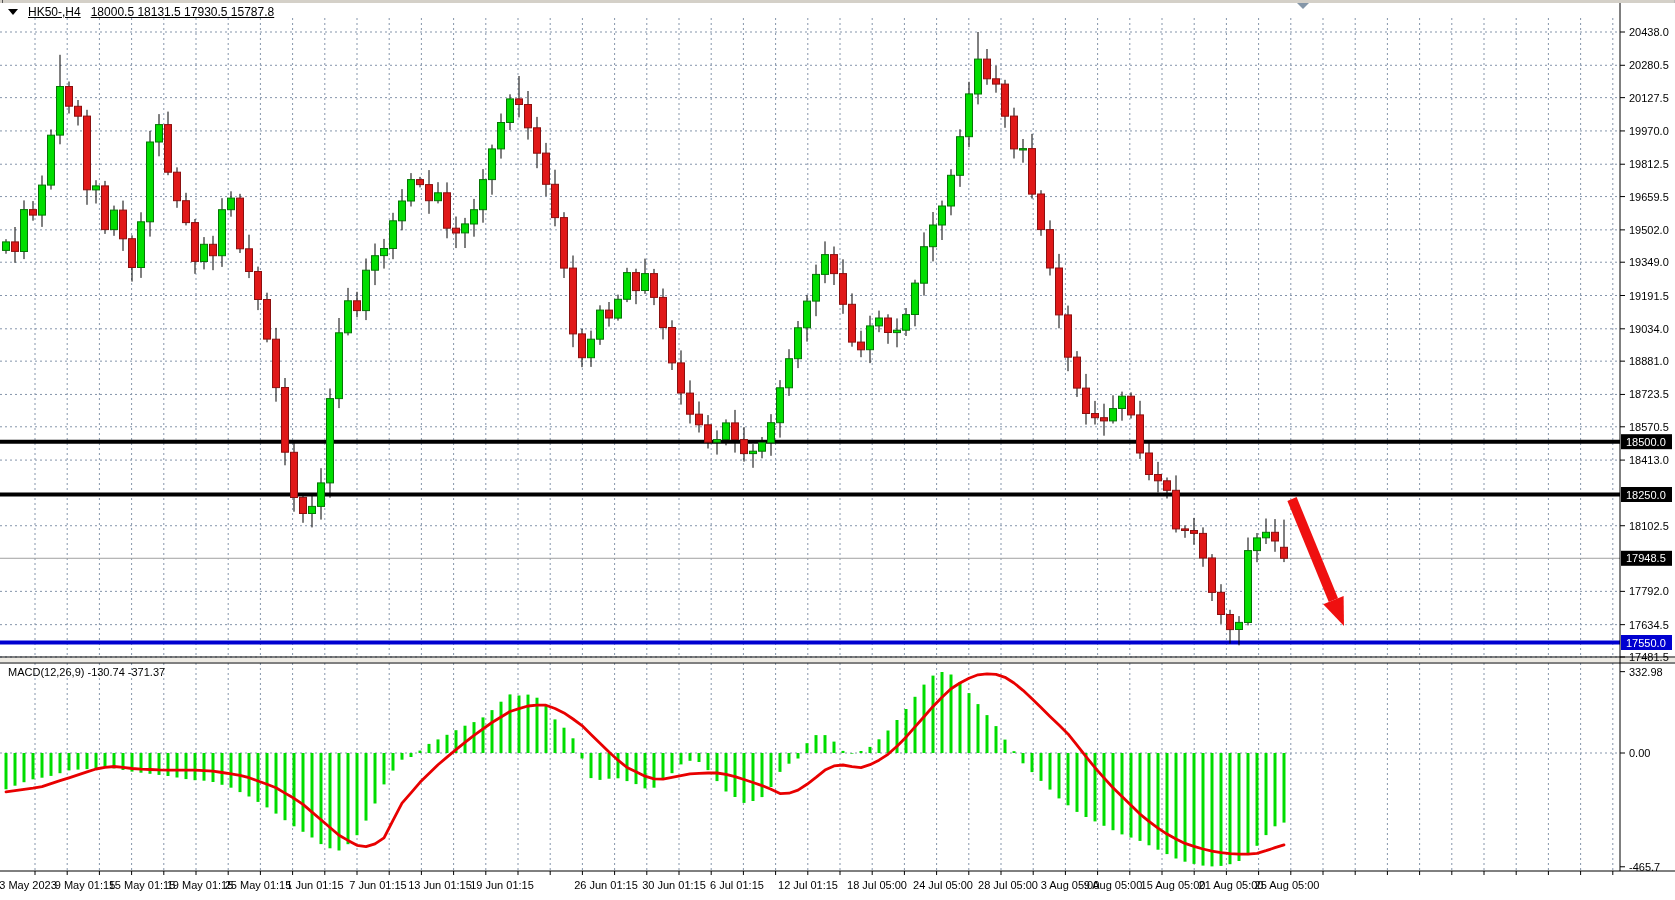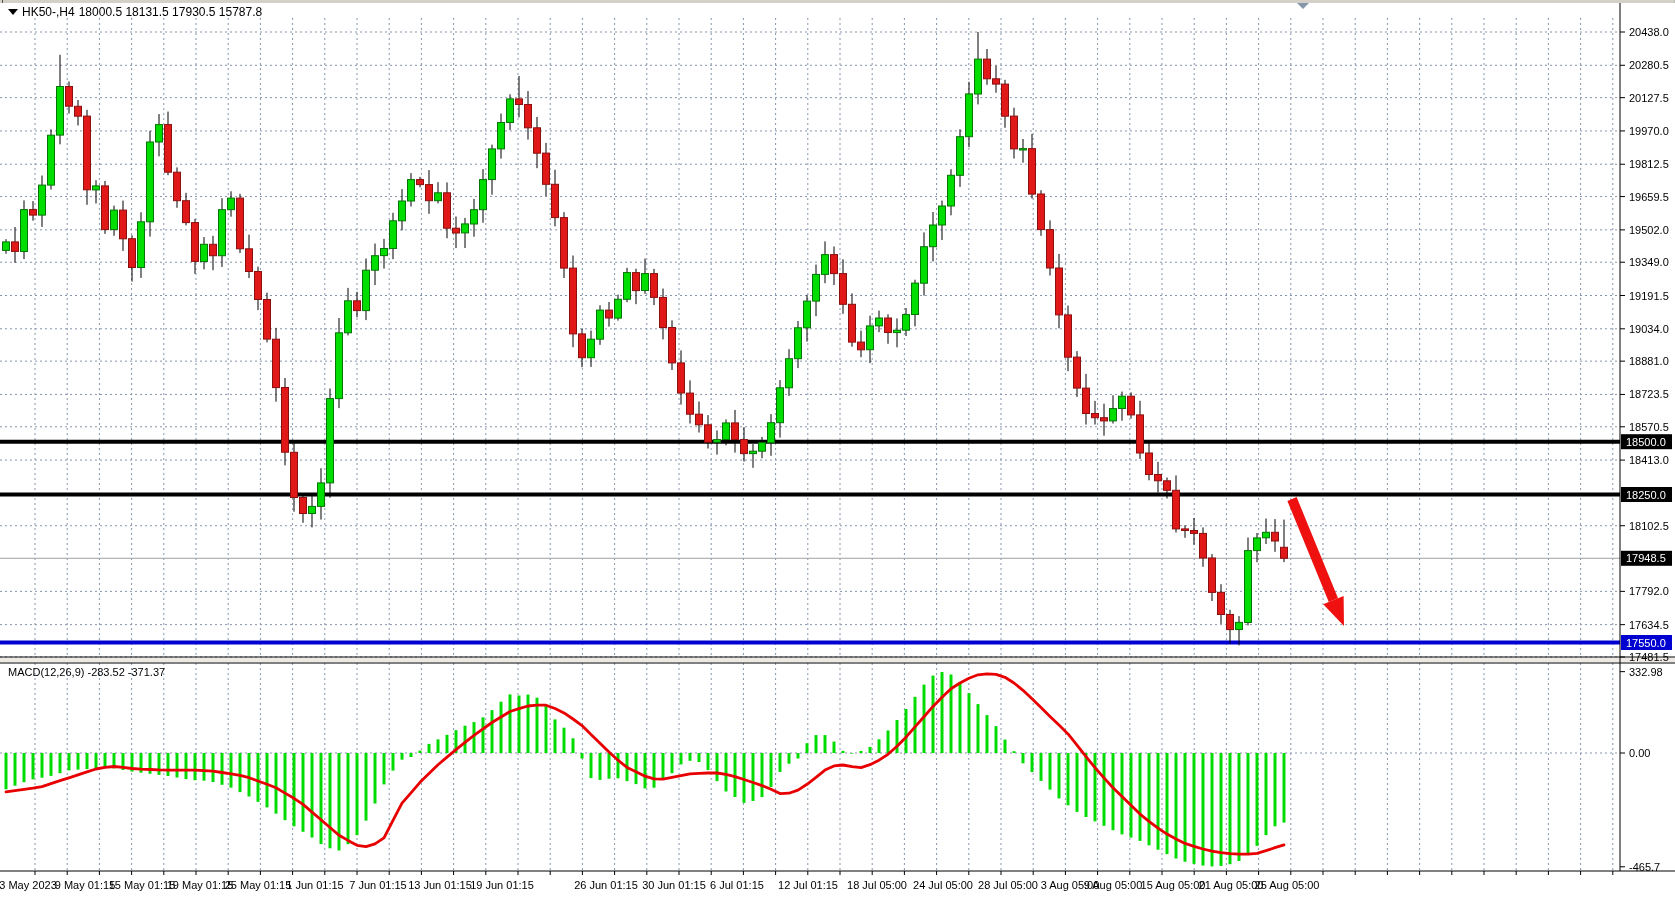--- a/index.html
+++ b/index.html
@@ -1,22 +1,22 @@
 <!DOCTYPE html>
 <html><head>
 <meta charset="utf-8">
 <style>
   html,body{margin:0;padding:0;background:#fff;}
   #win{position:relative;width:1675px;height:900px;background:#fff;overflow:hidden;
        font-family:"Liberation Sans",sans-serif;}
   #frame-top{position:absolute;left:0;top:0;width:1675px;height:3px;background:#d4d0c8;border-bottom:1px solid #000;}
   #frame-left{position:absolute;left:0;top:0;width:2px;height:900px;background:#d4d0c8;border-right:1px solid #555;}
   #frame-right{position:absolute;right:0;top:0;width:1px;height:900px;background:#bbb;}
-  #titlebar{position:absolute;left:8px;top:5px;height:14px;display:flex;align-items:center;gap:4px;
-            font-size:12px;color:#000;z-index:30;}
+  #titlebar{position:absolute;left:8px;top:5px;height:14px;display:flex;align-items:center;gap:10px;
+            font-size:12px;color:#000;z-index:30;text-decoration:underline;}
   #menu-tri{width:0;height:0;border-left:5px solid transparent;border-right:5px solid transparent;
             border-top:6px solid #000;display:inline-block;}
   .tb-text{white-space:pre;}
   #chart-svg-holder{position:absolute;left:0;top:0;width:1373px;height:900px;}
   #macd-label{position:absolute;left:8px;top:666px;font-size:11px;color:#000;z-index:25;white-space:pre;}
   svg text{font-family:"Liberation Sans",sans-serif;}
 </style>
 </head>
 <body>
 
@@ -728,14 +728,14 @@
           <polygon points="1344,626 1343.6,595.9 1323.2,604.3" fill="#ef1010"></polygon>
         </g>
       </svg></div>
 
   <div id="titlebar">
     <span id="menu-tri"></span>
     <span class="tb-text">HK50-,H4</span>
     <span class="tb-text">18000.5 18131.5 17930.5 15787.8</span>
   </div>
 
-  <div id="macd-label">MACD(12,26,9) -283.52 -371.37</div>
+  <div id="macd-label">MACD(12,26,9) -130.74 -371.37</div>
 </div>
 
 </body></html>

